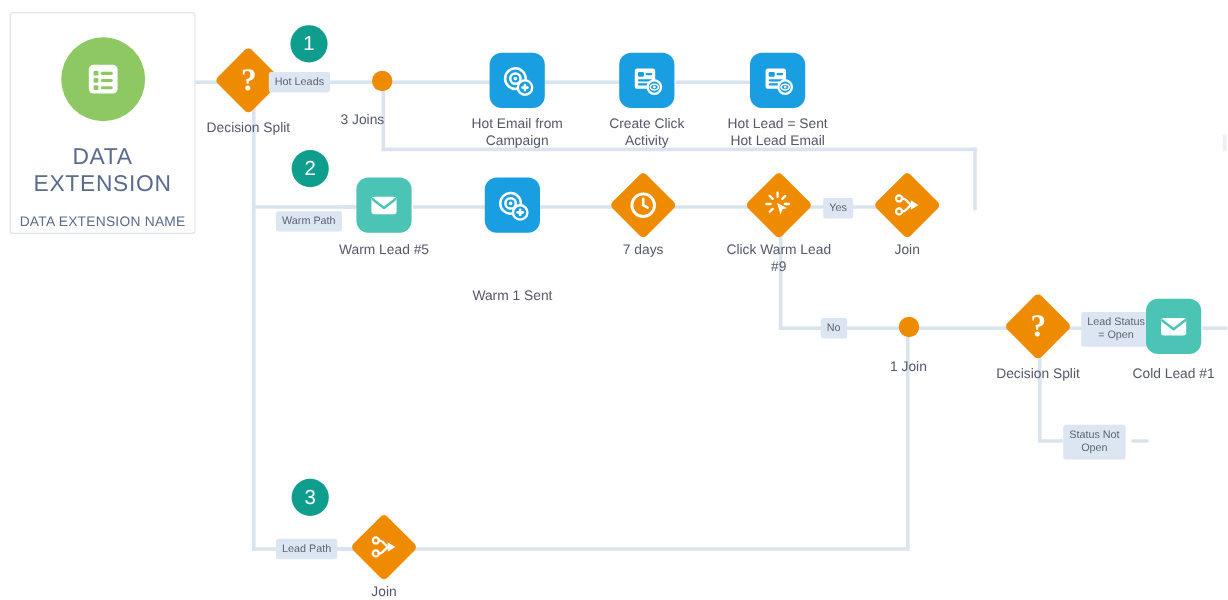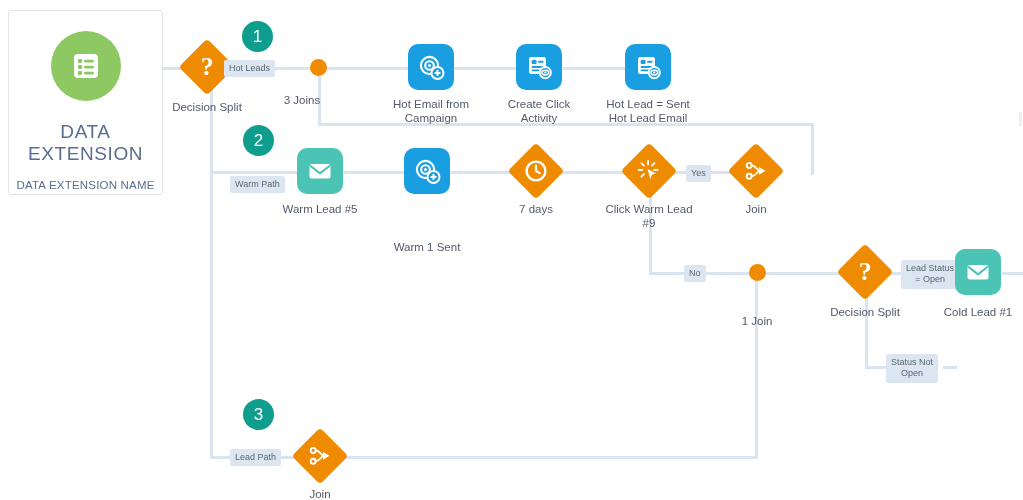--- a/index.html
+++ b/index.html
@@ -301,21 +301,21 @@
         <path d="M7.6 17.2 C12.5 17.2 12.5 11.8 16.4 11.8" fill="none" stroke="#ffffff" stroke-width="1.9" stroke-linecap="round"></path>
         <path d="M15 7.9 L21.4 11.8 L15 15.7 Z" fill="#ffffff"></path>
       </svg>
     </div>
   </div>
   <div class="node-label" style="left:691px;top:202px;">Join</div>
 
   <div class="chip" style="left:684px;top:265px;">No</div>
 
   <div class="dot" style="left:749px;top:264px;"></div>
-  <div class="node-label" style="left:692px;top:314px;">1 Join</div>
+  <div class="node-label" style="left:692px;top:299px;">1 Join</div>
 
   <div class="node" style="left:845px;top:252px;">
     <div class="diamond">
       <span class="qmark">?</span>
     </div>
   </div>
   <div class="node-label" style="left:800px;top:305px;">Decision Split</div>
 
   <div class="chip" style="left:901px;top:260px;">Lead Status
 = Open</div>

